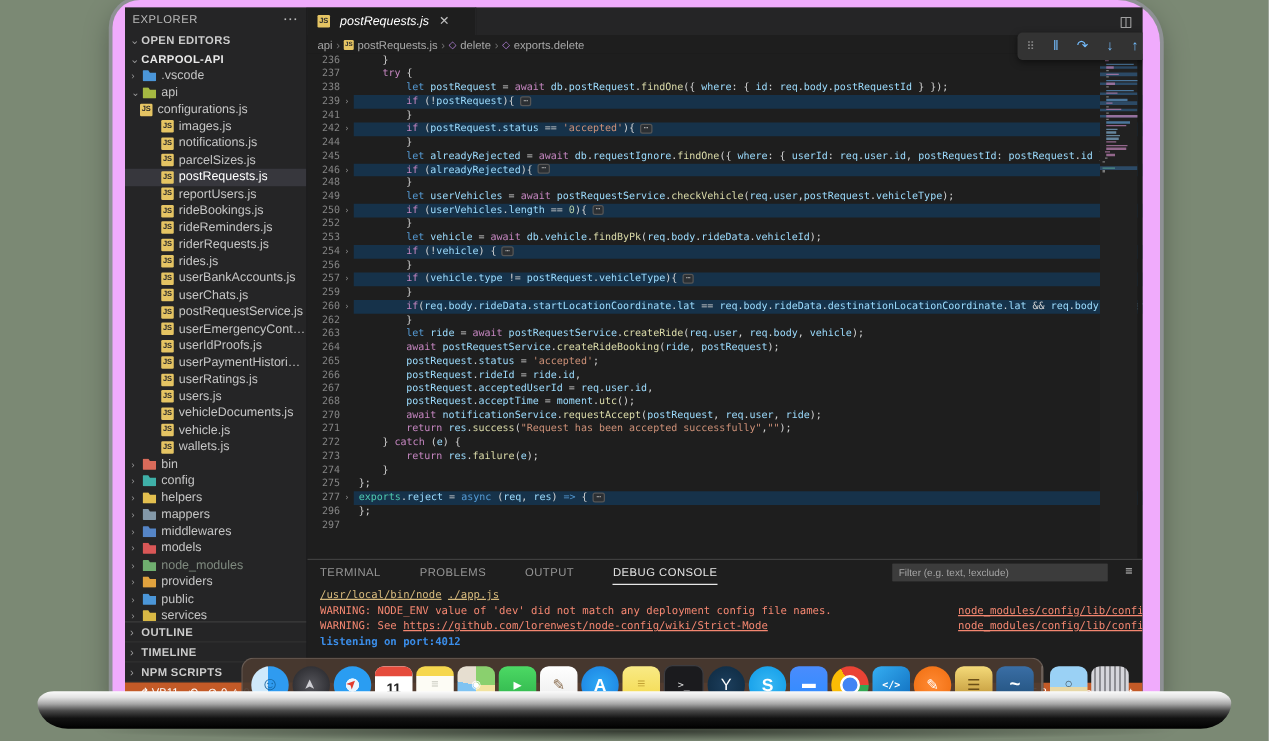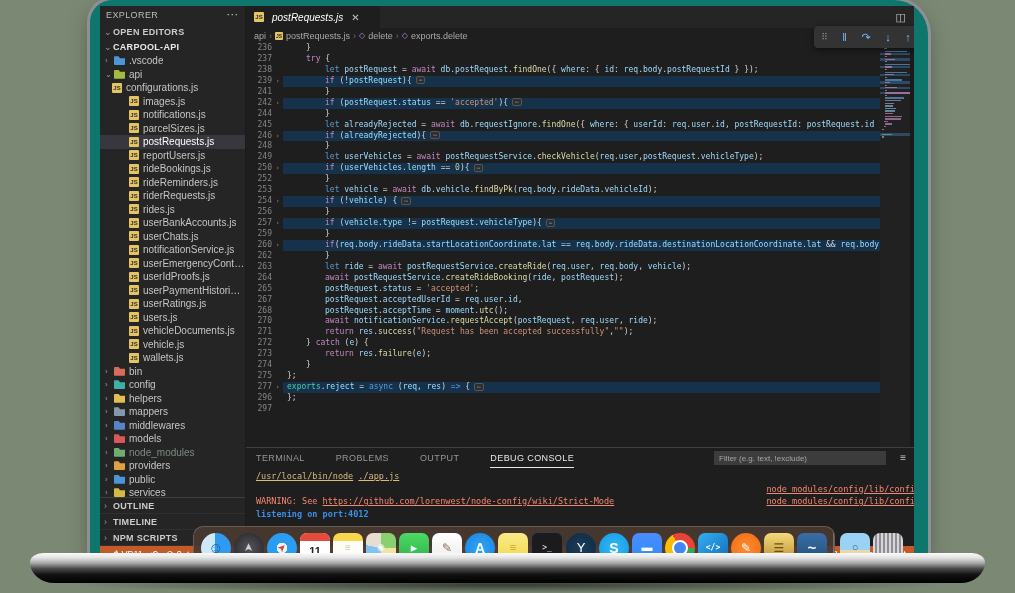--- a/index.html
+++ b/index.html
@@ -1,18 +1,18 @@
 <!DOCTYPE html>
 <html><head>
 <meta charset="utf-8">
 <style>
   html,body{margin:0;padding:0;}
   .stage{position:relative;width:1015px;height:593px;background:#7b8974;overflow:hidden;font-family:"Liberation Sans",sans-serif;}
   
-  .screen{position:absolute;left:90px;top:0;width:838px;height:562px;background:#0f766e;
+  .screen{position:absolute;left:90px;top:0;width:838px;height:562px;background:#f0abfc;
     border-radius:22px 34px 10px 10px;box-shadow:0 0 0 3px #8e9194,0 8px 22px rgba(0,0,0,.35);
     padding:6px 14px 0 10px;box-sizing:border-box;z-index:2;}
   .screen-in{width:100%;height:556px;background:#1e1e1e;overflow:hidden;position:relative;}
   .base{position:absolute;left:30px;top:553px;width:955px;height:30px;z-index:40;
     background:linear-gradient(180deg,#fbfbfb 0%,#e3e3e3 16%,#a6a6a6 34%,#4a4a4a 52%,#121212 72%,#000 100%);
     border-radius:14px 14px 26px 26px / 10px 10px 22px 22px;}
   .floor-shadow{position:absolute;left:70px;top:577px;width:875px;height:16px;z-index:39;
     background:radial-gradient(ellipse at center,rgba(0,0,0,.55) 0%,rgba(0,0,0,0) 70%);}
   
   .vscode{display:flex;flex-direction:column;height:100%;font-size:10px;color:#cccccc;}
@@ -191,21 +191,21 @@
                   <span class="lbl">userBankAccounts.js</span>
                 </div>
                 <div class="tree-row" style="padding-left: 20px;">
                   <span class="chv"></span>
                   <span class="jsicon">JS</span>
                   <span class="lbl">userChats.js</span>
                 </div>
                 <div class="tree-row" style="padding-left: 20px;">
                   <span class="chv"></span>
                   <span class="jsicon">JS</span>
-                  <span class="lbl">notificationService.js</span>
+                  <span class="lbl">postRequestService.js</span>
                 </div>
                 <div class="tree-row" style="padding-left: 20px;">
                   <span class="chv"></span>
                   <span class="jsicon">JS</span>
                   <span class="lbl">userEmergencyContacts.js</span>
                 </div>
                 <div class="tree-row" style="padding-left: 20px;">
                   <span class="chv"></span>
                   <span class="jsicon">JS</span>
                   <span class="lbl">userIdProofs.js</span>
@@ -350,20 +350,21 @@
                   <div class="code-row"><span class="ln">253</span><span class="fchev"></span><span class="ctext" style="padding-left: 42px;"><span class="tk-d">let </span><span class="tk-v">vehicle</span><span class="tk-o"> = </span><span class="tk-k">await </span><span class="tk-v">db</span><span class="tk-o">.</span><span class="tk-v">vehicle</span><span class="tk-o">.</span><span class="tk-f">findByPk</span><span class="tk-o">(</span><span class="tk-v">req</span><span class="tk-o">.</span><span class="tk-v">body</span><span class="tk-o">.</span><span class="tk-v">rideData</span><span class="tk-o">.</span><span class="tk-v">vehicleId</span><span class="tk-o">);</span></span></div>
                   <div class="code-row"><span class="ln">254</span><span class="fchev">›</span><span class="ctext hl" style="padding-left: 42px;"><span class="tk-k">if </span><span class="tk-o">(!</span><span class="tk-v">vehicle</span><span class="tk-o">) {</span><span class="fold-badge">⋯</span></span></div>
                   <div class="code-row"><span class="ln">256</span><span class="fchev"></span><span class="ctext" style="padding-left: 42px;"><span class="tk-o">}</span></span></div>
                   <div class="code-row"><span class="ln">257</span><span class="fchev">›</span><span class="ctext hl" style="padding-left: 42px;"><span class="tk-k">if </span><span class="tk-o">(</span><span class="tk-v">vehicle</span><span class="tk-o">.</span><span class="tk-v">type</span><span class="tk-o"> != </span><span class="tk-v">postRequest</span><span class="tk-o">.</span><span class="tk-v">vehicleType</span><span class="tk-o">){</span><span class="fold-badge">⋯</span></span></div>
                   <div class="code-row"><span class="ln">259</span><span class="fchev"></span><span class="ctext" style="padding-left: 42px;"><span class="tk-o">}</span></span></div>
                   <div class="code-row"><span class="ln">260</span><span class="fchev">›</span><span class="ctext hl" style="padding-left: 42px;"><span class="tk-k">if</span><span class="tk-o">(</span><span class="tk-v">req</span><span class="tk-o">.</span><span class="tk-v">body</span><span class="tk-o">.</span><span class="tk-v">rideData</span><span class="tk-o">.</span><span class="tk-v">startLocationCoordinate</span><span class="tk-o">.</span><span class="tk-v">lat</span><span class="tk-o"> == </span><span class="tk-v">req</span><span class="tk-o">.</span><span class="tk-v">body</span><span class="tk-o">.</span><span class="tk-v">rideData</span><span class="tk-o">.</span><span class="tk-v">destinationLocationCoordinate</span><span class="tk-o">.</span><span class="tk-v">lat</span><span class="tk-o"> &amp;&amp; </span><span class="tk-v">req</span><span class="tk-o">.</span><span class="tk-v">body</span><span class="tk-o">.</span><span class="tk-v">rideData</span></span></div>
                   <div class="code-row"><span class="ln">262</span><span class="fchev"></span><span class="ctext" style="padding-left: 42px;"><span class="tk-o">}</span></span></div>
                   <div class="code-row"><span class="ln">263</span><span class="fchev"></span><span class="ctext" style="padding-left: 42px;"><span class="tk-d">let </span><span class="tk-v">ride</span><span class="tk-o"> = </span><span class="tk-k">await </span><span class="tk-v">postRequestService</span><span class="tk-o">.</span><span class="tk-f">createRide</span><span class="tk-o">(</span><span class="tk-v">req</span><span class="tk-o">.</span><span class="tk-v">user</span><span class="tk-o">, </span><span class="tk-v">req</span><span class="tk-o">.</span><span class="tk-v">body</span><span class="tk-o">, </span><span class="tk-v">vehicle</span><span class="tk-o">);</span></span></div>
                   <div class="code-row"><span class="ln">264</span><span class="fchev"></span><span class="ctext" style="padding-left: 42px;"><span class="tk-k">await </span><span class="tk-v">postRequestService</span><span class="tk-o">.</span><span class="tk-f">createRideBooking</span><span class="tk-o">(</span><span class="tk-v">ride</span><span class="tk-o">, </span><span class="tk-v">postRequest</span><span class="tk-o">);</span></span></div>
                   <div class="code-row"><span class="ln">265</span><span class="fchev"></span><span class="ctext" style="padding-left: 42px;"><span class="tk-v">postRequest</span><span class="tk-o">.</span><span class="tk-v">status</span><span class="tk-o"> = </span><span class="tk-s">'accepted'</span><span class="tk-o">;</span></span></div>
+                  <div class="code-row"><span class="ln">266</span><span class="fchev"></span><span class="ctext" style="padding-left: 42px;"><span class="tk-v">postRequest</span><span class="tk-o">.</span><span class="tk-v">rideId</span><span class="tk-o"> = </span><span class="tk-v">ride</span><span class="tk-o">.</span><span class="tk-v">id</span><span class="tk-o">,</span></span></div>
                   <div class="code-row"><span class="ln">267</span><span class="fchev"></span><span class="ctext" style="padding-left: 42px;"><span class="tk-v">postRequest</span><span class="tk-o">.</span><span class="tk-v">acceptedUserId</span><span class="tk-o"> = </span><span class="tk-v">req</span><span class="tk-o">.</span><span class="tk-v">user</span><span class="tk-o">.</span><span class="tk-v">id</span><span class="tk-o">,</span></span></div>
                   <div class="code-row"><span class="ln">268</span><span class="fchev"></span><span class="ctext" style="padding-left: 42px;"><span class="tk-v">postRequest</span><span class="tk-o">.</span><span class="tk-v">acceptTime</span><span class="tk-o"> = </span><span class="tk-v">moment</span><span class="tk-o">.</span><span class="tk-f">utc</span><span class="tk-o">();</span></span></div>
                   <div class="code-row"><span class="ln">270</span><span class="fchev"></span><span class="ctext" style="padding-left: 42px;"><span class="tk-k">await </span><span class="tk-v">notificationService</span><span class="tk-o">.</span><span class="tk-f">requestAccept</span><span class="tk-o">(</span><span class="tk-v">postRequest</span><span class="tk-o">, </span><span class="tk-v">req</span><span class="tk-o">.</span><span class="tk-v">user</span><span class="tk-o">, </span><span class="tk-v">ride</span><span class="tk-o">);</span></span></div>
                   <div class="code-row"><span class="ln">271</span><span class="fchev"></span><span class="ctext" style="padding-left: 42px;"><span class="tk-k">return </span><span class="tk-v">res</span><span class="tk-o">.</span><span class="tk-f">success</span><span class="tk-o">(</span><span class="tk-s">"Request has been accepted successfully"</span><span class="tk-o">,</span><span class="tk-s">""</span><span class="tk-o">);</span></span></div>
                   <div class="code-row"><span class="ln">272</span><span class="fchev"></span><span class="ctext" style="padding-left: 23px;"><span class="tk-o">} </span><span class="tk-k">catch </span><span class="tk-o">(</span><span class="tk-v">e</span><span class="tk-o">) {</span></span></div>
                   <div class="code-row"><span class="ln">273</span><span class="fchev"></span><span class="ctext" style="padding-left: 42px;"><span class="tk-k">return </span><span class="tk-v">res</span><span class="tk-o">.</span><span class="tk-f">failure</span><span class="tk-o">(</span><span class="tk-v">e</span><span class="tk-o">);</span></span></div>
                   <div class="code-row"><span class="ln">274</span><span class="fchev"></span><span class="ctext" style="padding-left: 23px;"><span class="tk-o">}</span></span></div>
                   <div class="code-row"><span class="ln">275</span><span class="fchev"></span><span class="ctext" style="padding-left: 4px;"><span class="tk-o">};</span></span></div>
                   <div class="code-row"><span class="ln">277</span><span class="fchev">›</span><span class="ctext hl" style="padding-left: 4px;"><span class="tk-t">exports</span><span class="tk-o">.</span><span class="tk-v">reject</span><span class="tk-o"> = </span><span class="tk-d">async </span><span class="tk-o">(</span><span class="tk-v">req</span><span class="tk-o">, </span><span class="tk-v">res</span><span class="tk-o">) </span><span class="tk-d">=&gt; </span><span class="tk-o">{</span><span class="fold-badge">⋯</span></span></div>
                   <div class="code-row"><span class="ln">296</span><span class="fchev"></span><span class="ctext" style="padding-left: 4px;"><span class="tk-o">};</span></span></div>
@@ -501,21 +502,21 @@
               <div class="ptabs">
                 <span class="ptab">TERMINAL</span>
                 <span class="ptab">PROBLEMS</span>
                 <span class="ptab">OUTPUT</span>
                 <span class="ptab act">DEBUG CONSOLE</span>
               </div>
               <input class="pfilter" placeholder="Filter (e.g. text, !exclude)" style="">
               <span class="picon">≡</span>
               <div class="pout">
                   <div class="prow"><span class="c-ly">/usr/local/bin/node</span><span class="c-o"> </span><span class="c-ly">./app.js</span></div>
-                  <div class="prow"><span class="pright">node_modules/config/lib/config</span></div>
+                  <div class="prow"><span class="c-r">WARNING: NODE_ENV value of 'dev' did not match any deployment config file names.</span><span class="pright">node_modules/config/lib/config</span></div>
                   <div class="prow"><span class="c-r">WARNING: See </span><span class="c-lr">https://github.com/lorenwest/node-config/wiki/Strict-Mode</span><span class="pright">node_modules/config/lib/config</span></div>
                   <div class="prow"><span class="c-b">listening on port:4012</span></div>
                 </div>
             </div>
           </div>
         </div>
 
         <div class="statusbar">
           <div class="st-l">
             <span class="st-seg">

